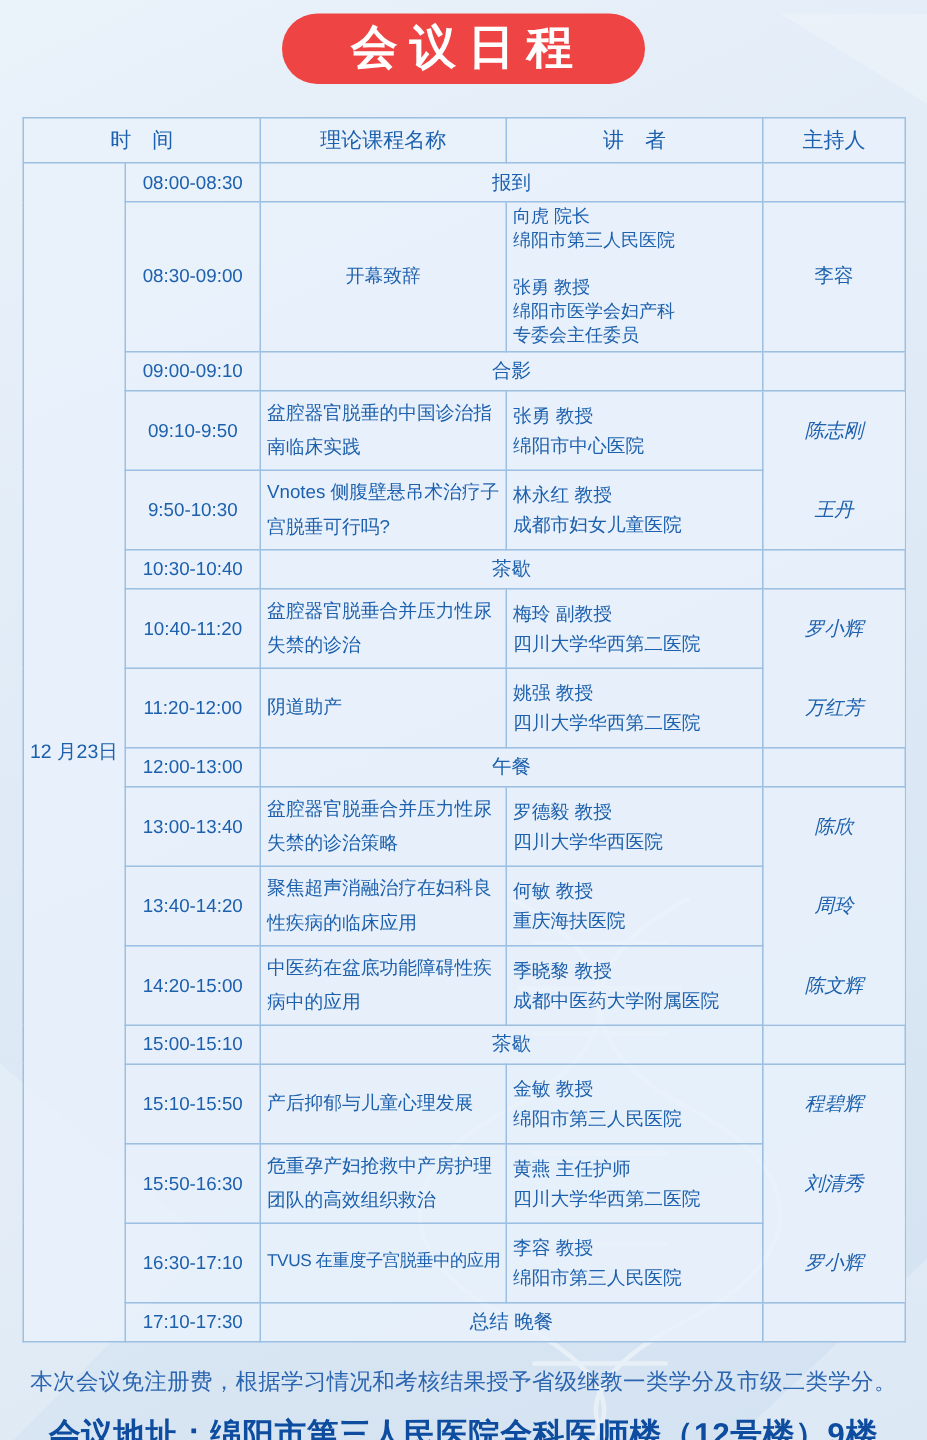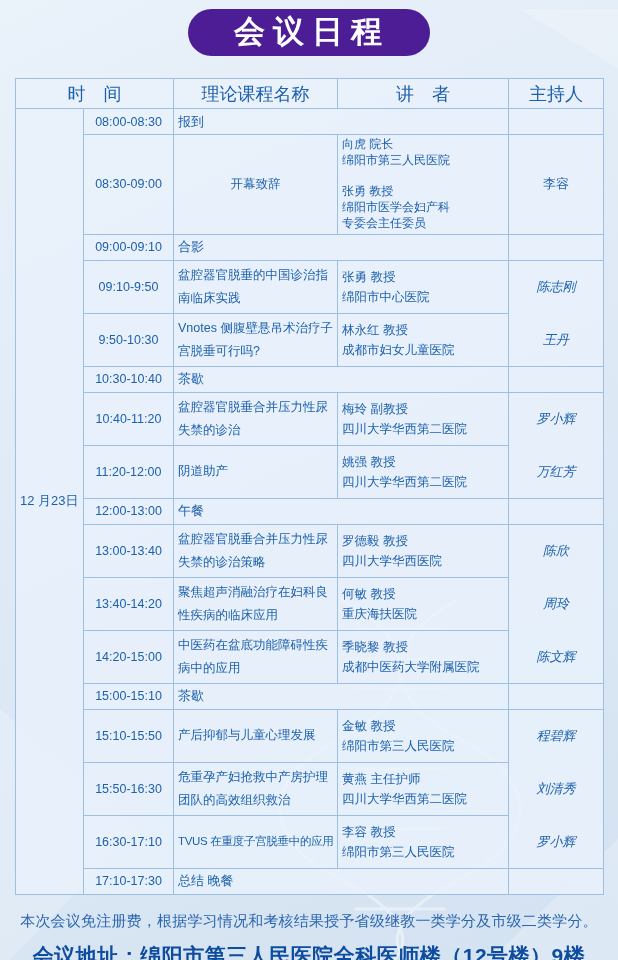--- a/index.html
+++ b/index.html
@@ -7,21 +7,21 @@
     width:618px;height:960px;
     font-family:"Liberation Sans","DejaVu Sans",sans-serif;
     background:linear-gradient(155deg,#eaf2fa 0%,#dfeaf6 45%,#d3e2f1 100%);
     overflow:hidden;position:relative;
   }
   .page{position:relative;width:618px;height:960px;}
   .bg-deco{position:absolute;inset:0;z-index:0;pointer-events:none;}
   .banner{
     position:relative;z-index:2;
     margin:9px auto 0;width:fit-content;
-    background:#4c1d95;color:#ffffff;
+    background:#ef4444;color:#ffffff;
     font-size:31px;font-weight:bold;letter-spacing:8px;
     padding:7px 40px 9px 46px;border-radius:26px;
     line-height:1;
   }
   table.agenda{
     position:relative;z-index:1;
     margin:22px 0 0 15px;
     border-collapse:collapse;table-layout:fixed;width:588px;
     color:#1d60ad;font-size:13px;
   }
@@ -29,28 +29,28 @@
     border:1px solid #9cbfe2;
     background:rgba(233,242,251,0.82);
     vertical-align:middle;
     padding:2px 4px;
     overflow:hidden;
   }
   tr.h-head{height:30px;}
   tr.h-s{height:26px;}
   tr.h-open{height:96px;}
   tr.h-d{height:53px;}
-  td.c-head{text-align:center;font-size:18px;background:rgba(240,246,252,0.85);}
+  td.c-head{text-align:center;font-size:14px;background:rgba(240,246,252,0.85);}
   td.time{text-align:center;font-size:12.5px;letter-spacing:0;white-space:nowrap;}
   td.datecell{font-size:13px;padding:0;}
   td.course{font-size:12.5px;line-height:1.85;padding-left:8px;padding-right:6px;}
   td.course.tight{font-size:11.5px;white-space:nowrap;padding-left:4px;letter-spacing:-0.3px;}
   td.speaker{font-size:12.5px;line-height:1.6;padding-left:10px;white-space:pre-line;}
   td.speaker.open{line-height:1.32;font-size:12px;}
-  td.activity{}
+  td.activity{text-align:center;}
   td.host{text-align:center;font-family:Liberation Mono, monospace;}
   td.host-group{position:relative;padding:0;}
   .stack{position:absolute;inset:0;display:flex;flex-direction:column;font-style:italic;}
   .stack .name{flex:1;display:flex;align-items:center;justify-content:center;}
   .footer-note{
     position:relative;z-index:1;
     margin-top:17px;text-align:center;
     color:#2c66b0;font-size:15px;letter-spacing:0.2px;
   }
   .address{

